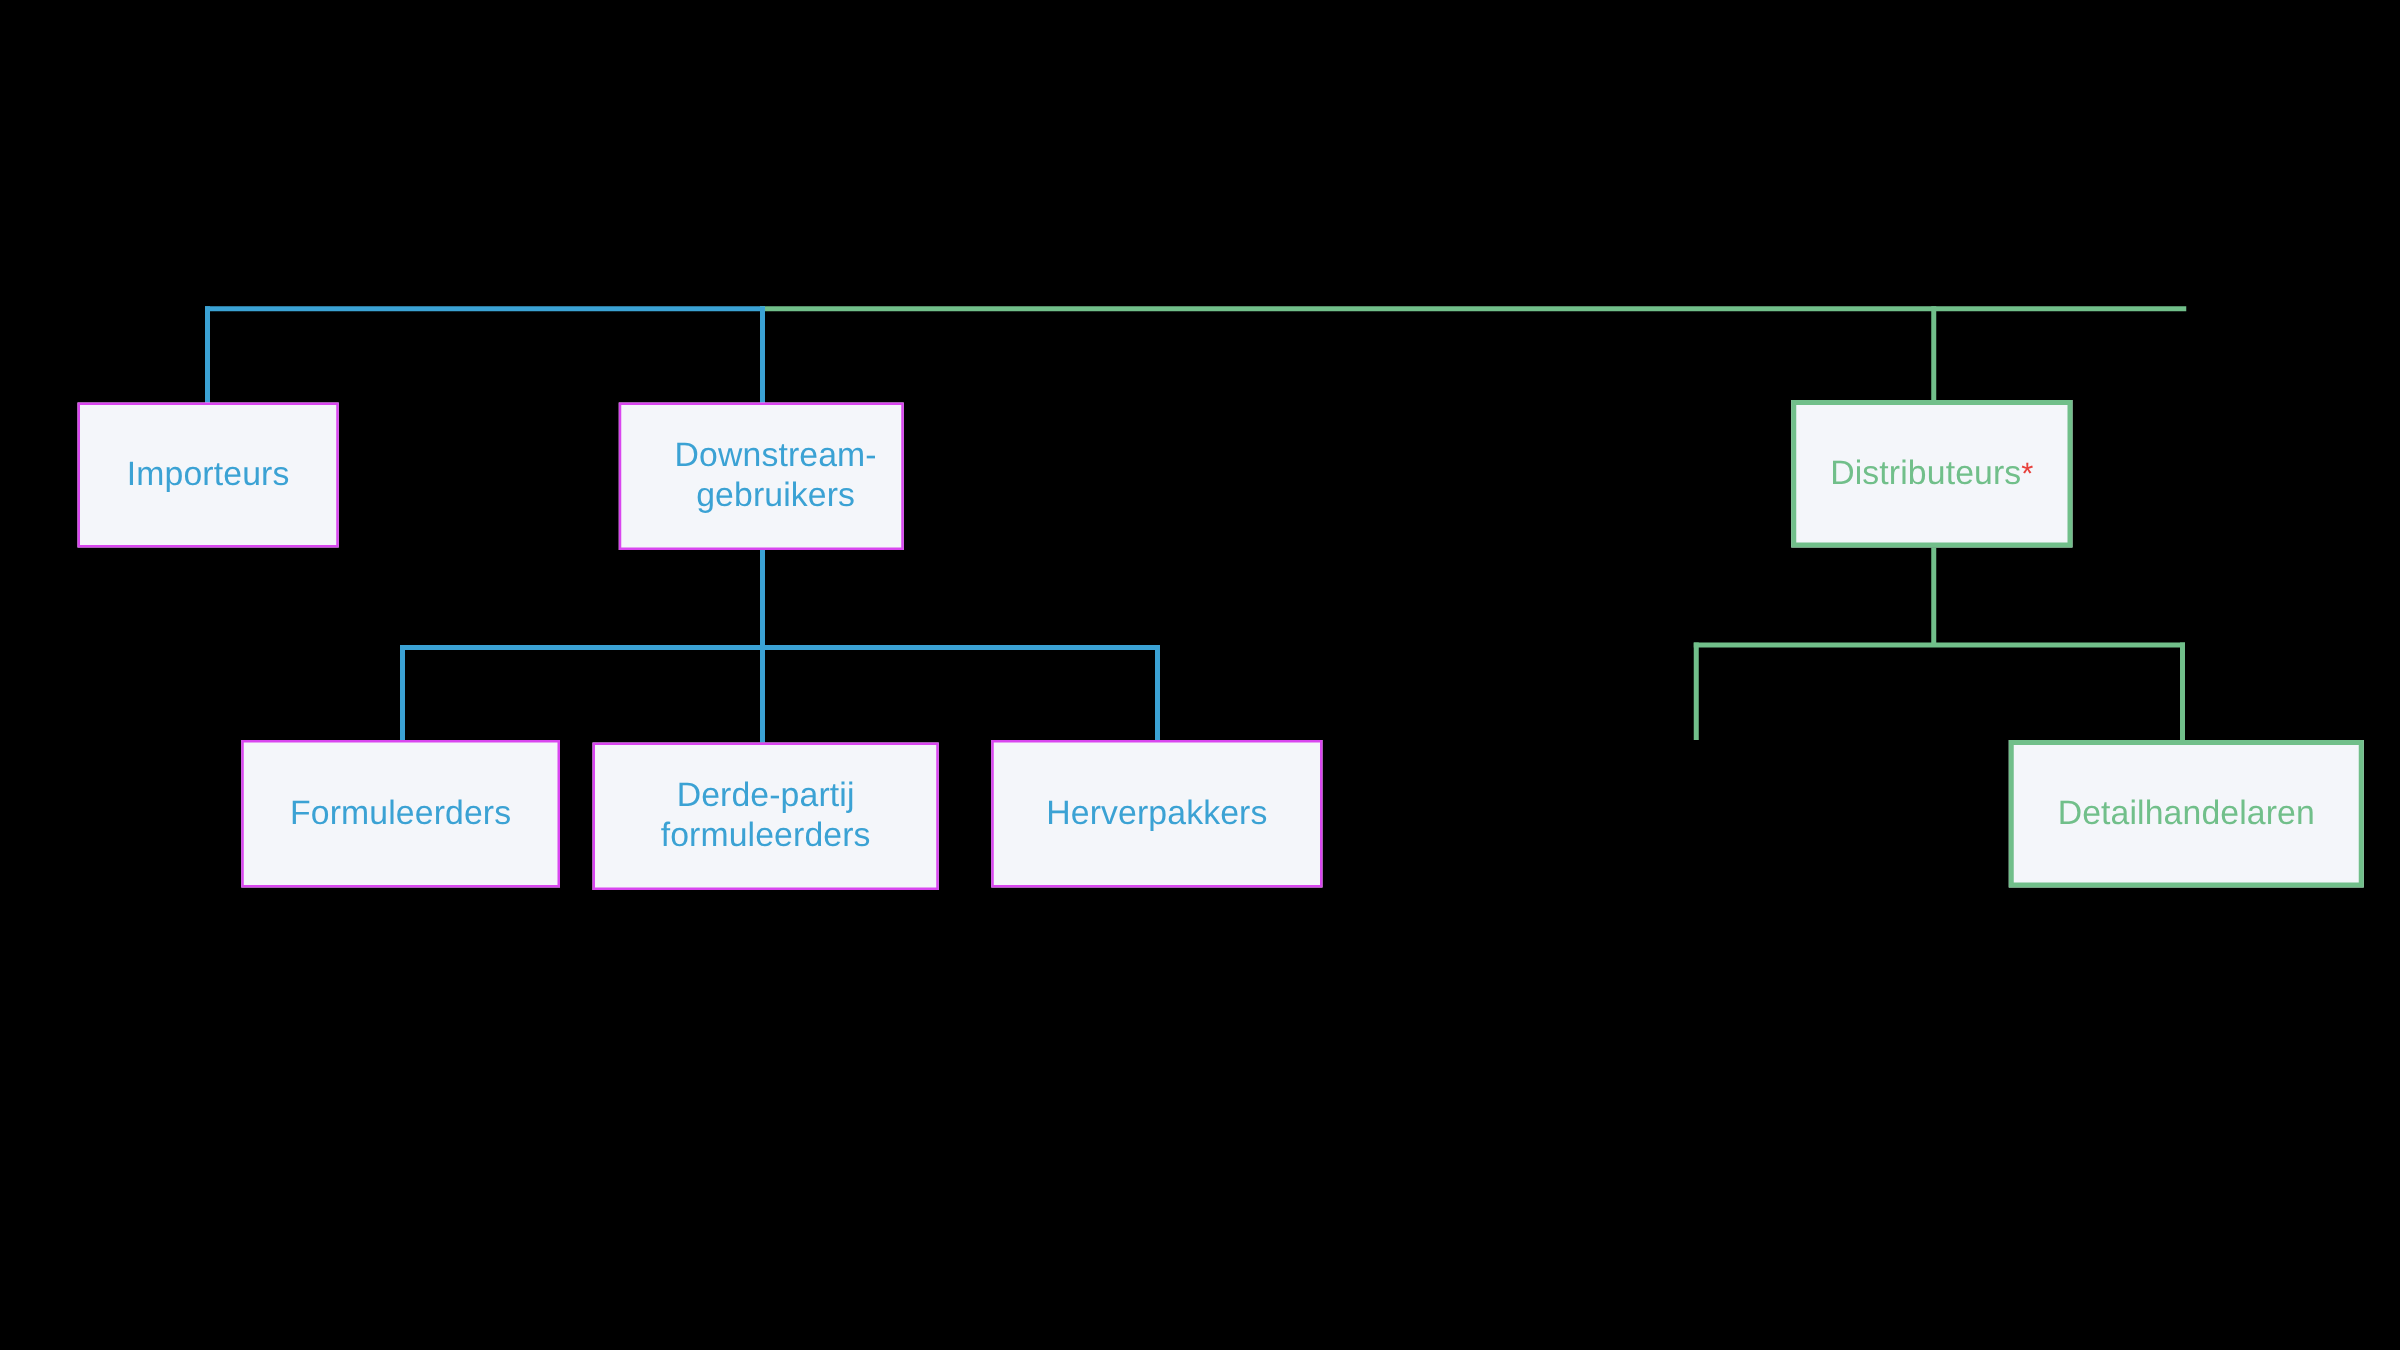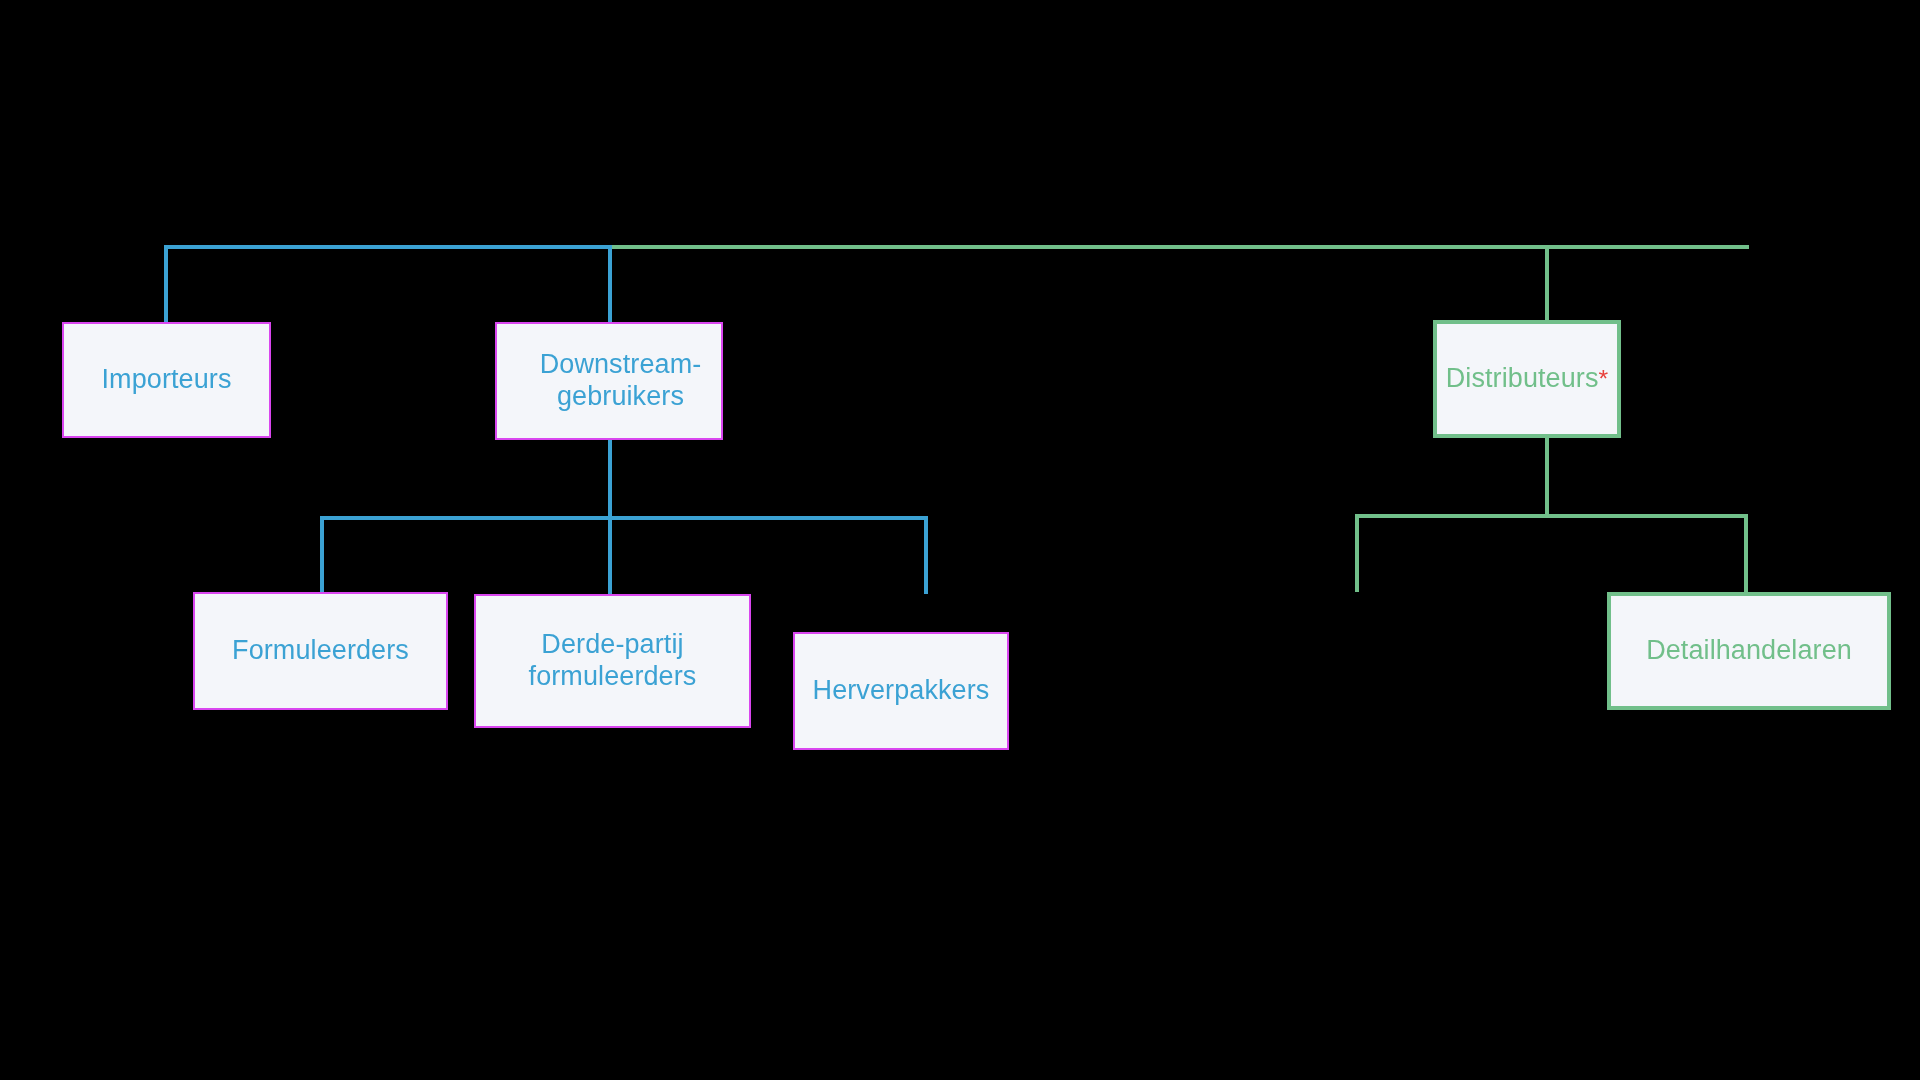--- a/index.html
+++ b/index.html
@@ -69,49 +69,49 @@
     <span class="label">Importeurs</span>
   </div>
 
   <div class="node blue" style="left:495px; top:322px; width:228px; height:118px; font-size:27px;padding-left:23px;">
     <span class="label">
       <span>Downstream-</span><br>
       <span>gebruikers</span>
     </span>
   </div>
 
-  <div class="node green" style="left:1433px; top:320px; width:188px; height:118px; font-size:27px;">
+  <div class="node green" style="left:1433px; top:320px; width:225px; height:118px; font-size:27px;">
     <span class="label">
       <span>Distributeurs</span><span class="asterisk">*</span>
     </span>
   </div>
 
   <div class="conn blue" style="left:608px; top:440px; width:4px; height:78px;"></div>
   <div class="conn blue" style="left:320px; top:516px; width:608px; height:4px;"></div>
   <div class="conn blue" style="left:320px; top:516px; width:4px; height:78px;"></div>
   <div class="conn blue" style="left:608px; top:516px; width:4px; height:78px;"></div>
   <div class="conn blue" style="left:924px; top:516px; width:4px; height:78px;"></div>
 
   <div class="conn green" style="left:1545px; top:438px; width:4px; height:78px;"></div>
   <div class="conn green" style="left:1355px; top:514px; width:393px; height:4px;"></div>
   <div class="conn green" style="left:1355px; top:514px; width:4px; height:78px;"></div>
   <div class="conn green" style="left:1744px; top:514px; width:4px; height:78px;"></div>
 
   <div class="node blue" style="left:193px; top:592px; width:255px; height:118px; font-size:27px;">
     <span class="label">Formuleerders</span>
   </div>
 
-  <div class="node blue" style="left:474px; top:594px; width:277px; height:134px; font-size:27px;">
+  <div class="node blue" style="left:474px; top:594px; width:277px; height:118px; font-size:27px;">
     <span class="label">
       <span>Derde-partij</span><br>
       <span>formuleerders</span>
     </span>
   </div>
 
-  <div class="node blue" style="left:793px; top:592px; width:216px; height:118px; font-size:27px;margin-top:40px;">
+  <div class="node blue" style="left:793px; top:592px; width:265px; height:118px; font-size:27px;">
     <span class="label">Herverpakkers</span>
   </div>
 
 
   <div class="node green" style="left:1607px; top:592px; width:284px; height:118px; font-size:27px;">
     <span class="label">Detailhandelaren</span>
   </div>
 
 </div>
 

